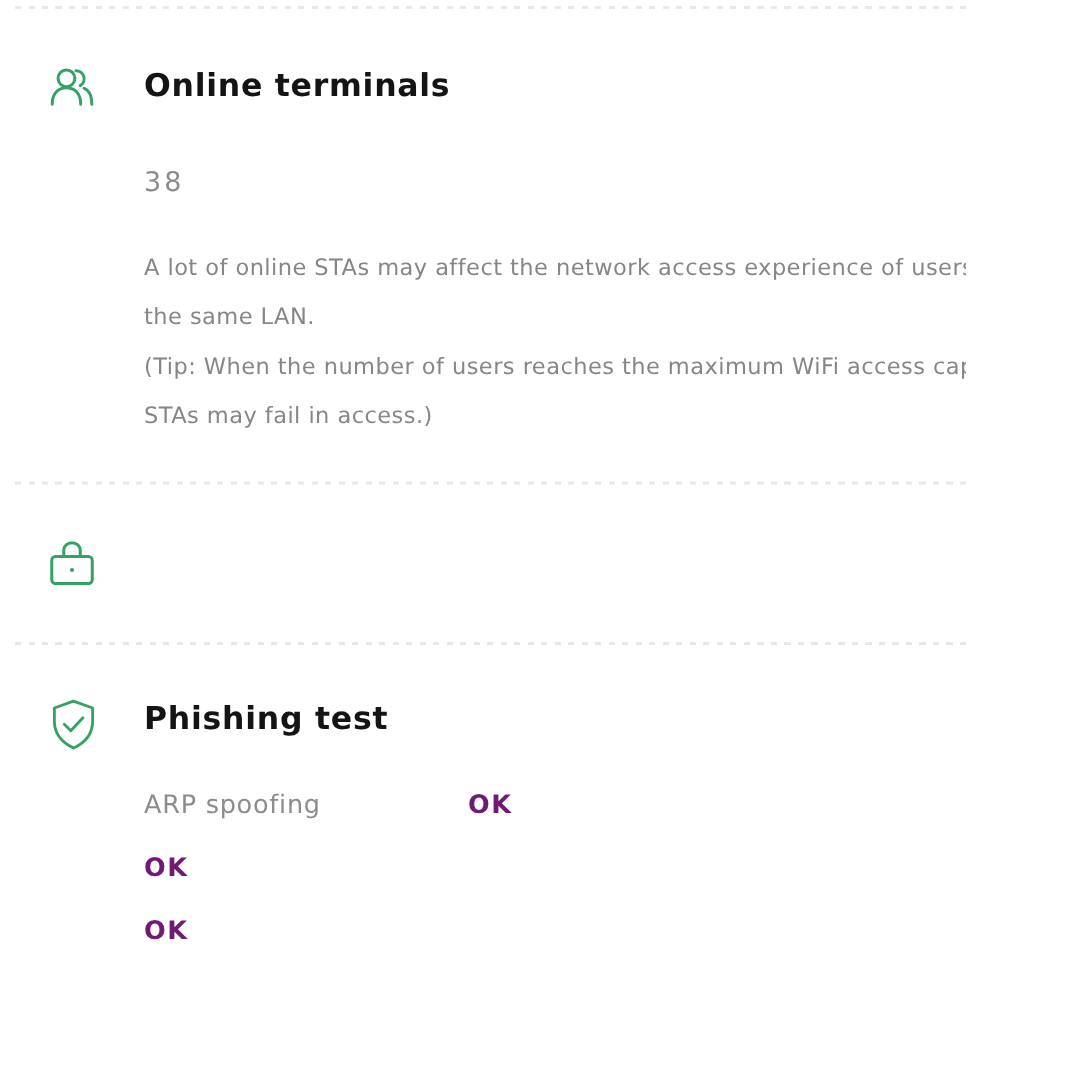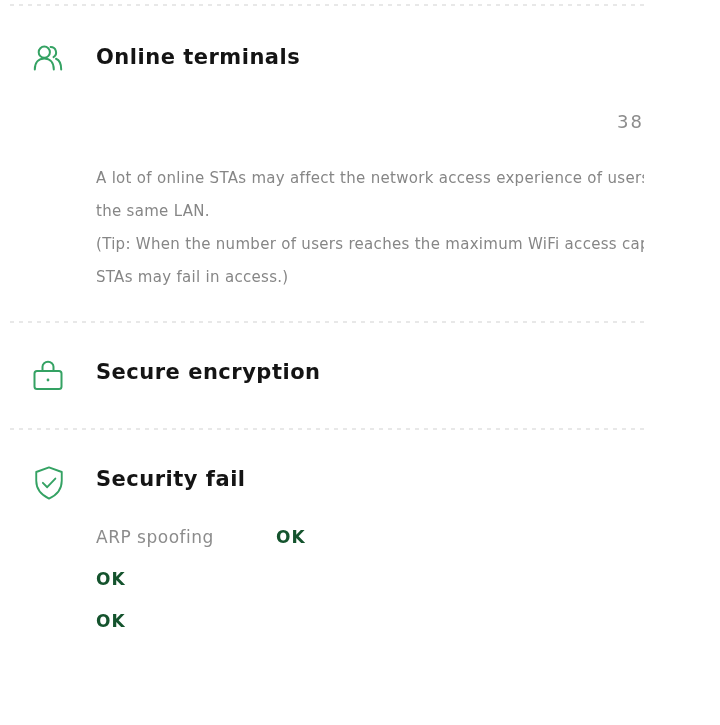--- a/index.html
+++ b/index.html
@@ -46,50 +46,50 @@
     font-weight:bold;
     letter-spacing:0.5px;
     color:#141414;
   }
   .sec-value {
     margin-top:40px;
     font-size:18px;
     line-height:20px;
     letter-spacing:2px;
     color:#8c8c8c;
-    text-align:right;
   }
   .sec-desc {
     margin-top:30px;
     width:616px;
     font-size:15px;
     line-height:33px;
     letter-spacing:0.3px;
     color:#868686;
     white-space:pre-line;
   }
   .test-list { margin-top:33px; }
   .test-row {
     display:flex;
     align-items:flex-end;
     margin-bottom:22px;
     line-height:20px;
+    gap:36px;
   }
   .test-label {
     flex:0 0 180px;
     width:180px;
     font-size:17px;
     letter-spacing:0.5px;
     color:#8c8c8c;
   }
   .test-result {
     font-size:17px;
     font-weight:bold;
     letter-spacing:1px;
-    color:#14532d;
+    color:#701a75;
   }
 </style>
 </head>
 <body>
 
 <div class="page">
 
   <div class="divider top"></div>
 
   <section class="section sec-online">
@@ -119,37 +119,36 @@
     <div class="icon-col">
       <span>
         <svg width="32" height="38" viewBox="0 0 32 38" fill="none" stroke="currentColor" stroke-width="2" stroke-linejoin="round">
           <rect x="2.5" y="14" width="27" height="18" rx="2.5"></rect>
           <path d="M10.5 14 V9.8 a5.5 5 0 0 1 11 0 V14"></path>
           <circle cx="16" cy="23" r="1.4" fill="currentColor" stroke="none"></circle>
         </svg>
       </span>
     </div>
     <div class="content">
-      <h2 class="sec-title">Secure encryption</h2>
     </div>
   </section>
 
   <div class="divider"></div>
 
   <section class="section sec-security">
     <div class="icon-col">
       <span>
         <svg width="34" height="40" viewBox="0 0 36 40" fill="none" stroke="currentColor" stroke-width="2" stroke-linecap="round" stroke-linejoin="round">
           <path d="M18 2.5 L31.5 7.3 v9.3 c0 9.3 -5.6 15.3 -13.5 18.9 C10.6 31.9 4.5 25.9 4.5 16.6 V7.3 Z"></path>
           <path d="M11.5 18.8 l4.6 4.6 l8.6 -9.2"></path>
         </svg>
       </span>
     </div>
     <div class="content">
-      <h2 class="sec-title">Security fail</h2>
+      <h2 class="sec-title">Phishing test</h2>
       <div class="test-list">
         <div class="test-row">
           <span class="test-label">ARP spoofing</span>
           <span class="test-result">OK</span>
         </div>
         <div class="test-row">
           <span class="test-result">OK</span>
         </div>
         <div class="test-row">
           <span class="test-result">OK</span>

